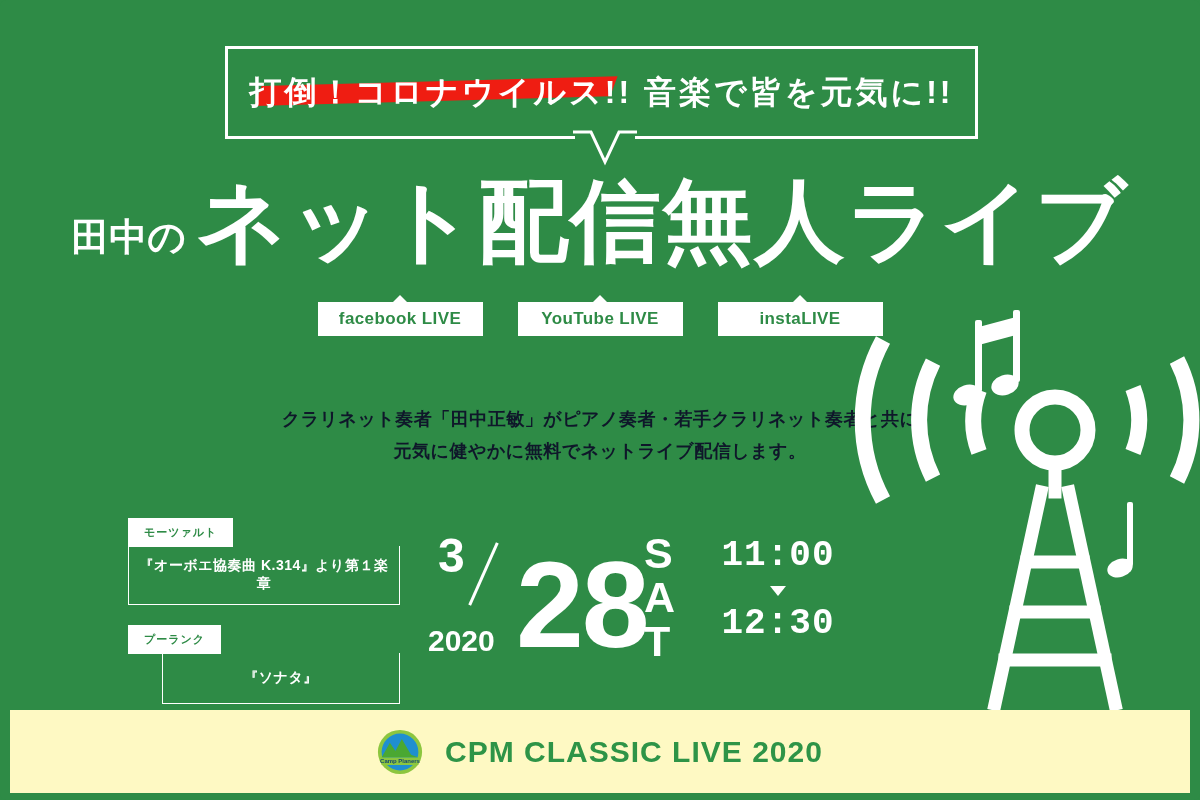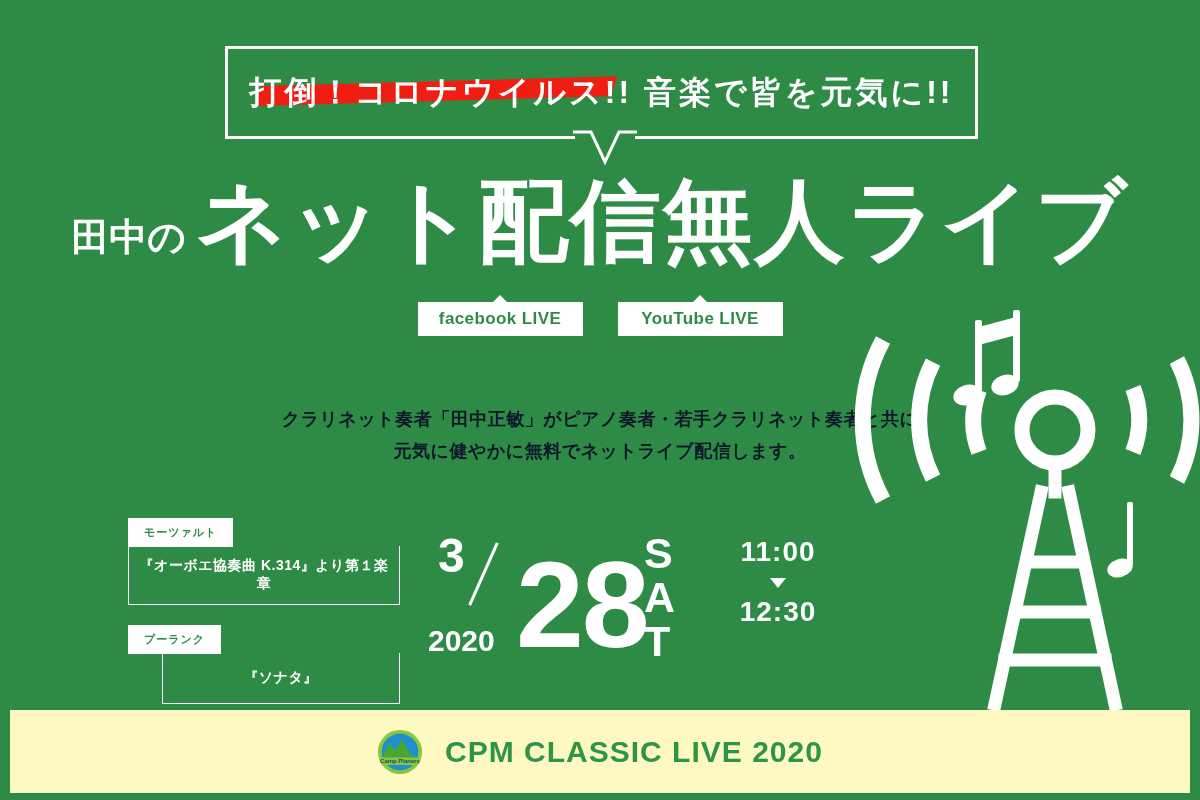--- a/index.html
+++ b/index.html
@@ -107,21 +107,21 @@
     position:absolute;left:88px;top:16px;font-size:122px;font-weight:bold;
     line-height:1;letter-spacing:-2px;
   }
   .d-dow{
     position:absolute;left:216px;top:4px;font-size:43px;font-weight:bold;
     line-height:1.02;letter-spacing:0;
   }
   .d-times{
     position:absolute;left:270px;top:10px;width:160px;text-align:center;
   }
-  .d-time{font-size:28px;font-weight:bold;line-height:1;letter-spacing:1px;}
+  .d-time{font-size:36px;font-weight:bold;line-height:1;letter-spacing:1px;font-family:Liberation Mono, monospace;}
   .d-arrow{
     width:0;height:0;margin:12px auto 10px auto;
     border-left:8px solid transparent;border-right:8px solid transparent;
     border-top:10px solid #ffffff;
   }
 
   
   .tower{position:absolute;left:845px;top:300px;width:360px;height:412px;}
 
   
@@ -149,20 +149,21 @@
   <div class="bubble-text">打倒！コロナウイルス!! 音楽で皆を元気に!!</div>
 
   <div class="title-row">
     <span class="title-small">田中の</span>
     <span class="title-big">ネット配信無人ライブ</span>
   </div>
 
   <div class="badges">
     <div class="badge">facebook LIVE</div>
     <div class="badge">YouTube LIVE</div>
+    <div class="badge">instaLIVE</div>
   </div>
 
   <div class="desc">
     <div>クラリネット奏者「田中正敏」がピアノ奏者・若手クラリネット奏者と共に</div>
     <div>元気に健やかに無料でネットライブ配信します。</div>
   </div>
 
   <div class="program">
     <div class="prog-block">
       <div class="prog-tab">モーツァルト</div>

